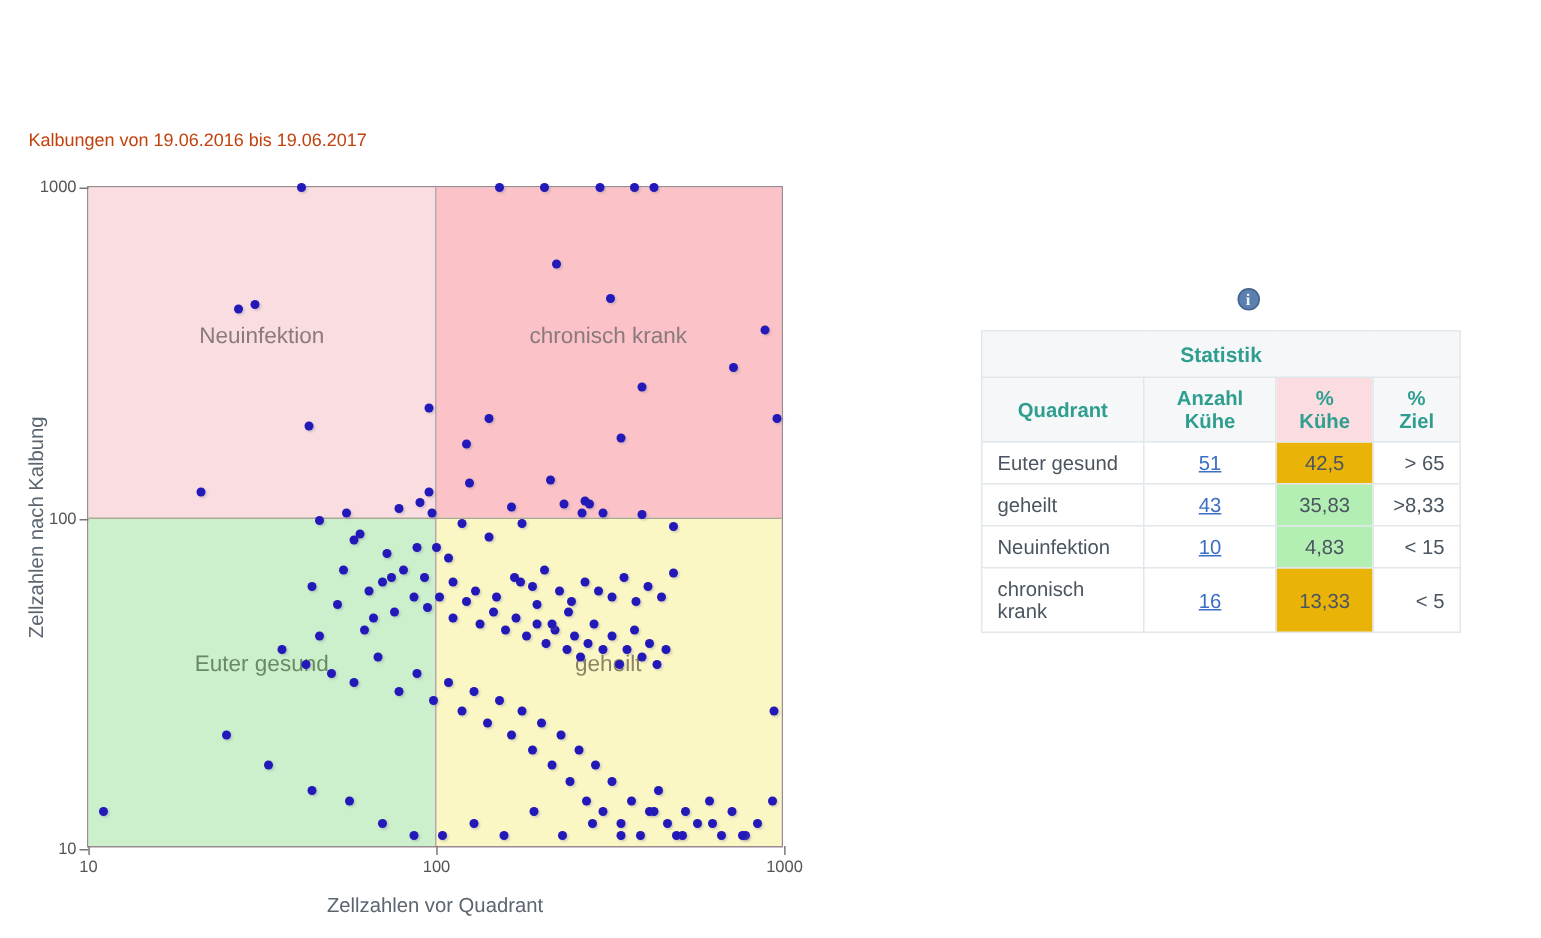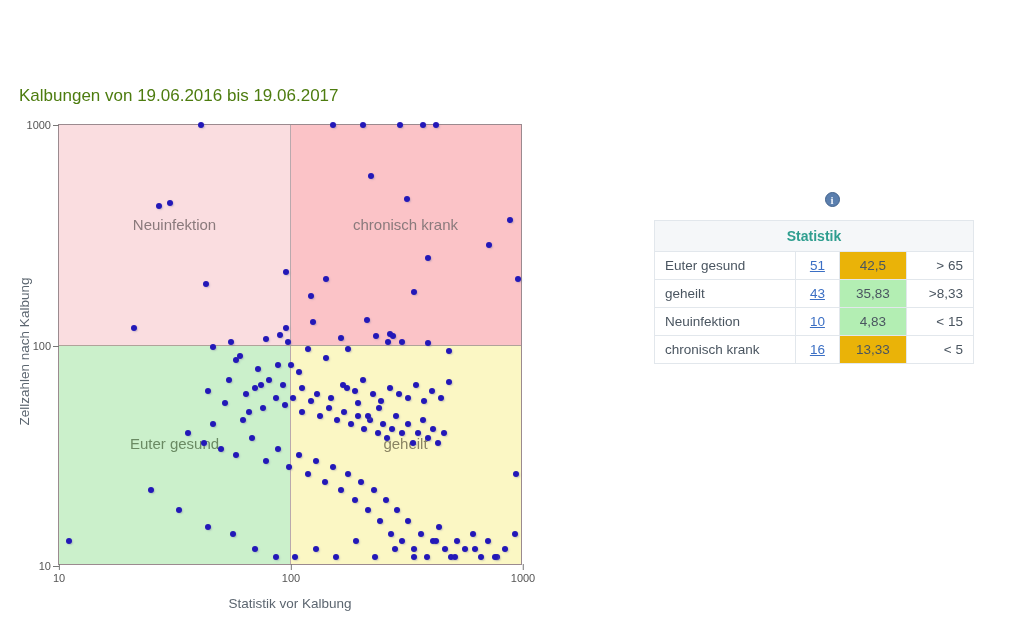--- a/index.html
+++ b/index.html
@@ -28,21 +28,21 @@
   .page-title {
     margin-top: 5px; color: #ffffff; font-size: 19px; font-weight: bold;
     display: inline-block; padding-bottom: 2px;
     border-bottom: 1.5px solid #bfe6f8;
     line-height: 24px;
   }
 
   
   .chart-title {
     position: absolute; left: 19px; top: 86px;
-    font-size: 17px; color: #4d7c0f;
+    font-size: 12px; color: #c2410c;
   }
   .plot-wrap { position: absolute; left: 0px; top: 110px; width: 560px; height: 510px; }
 
   .plot {
     position: absolute; left: 58px; top: 14px;
     width: 464px; height: 441px;
     border: 1.5px solid #9b8a8f;
     background: #ffffff;
     overflow: visible;
   }
@@ -321,31 +321,37 @@
           <div class="ytick" style="top: 441px;">10</div>
           <div class="ytick" style="top: 220.5px;">100</div>
           <div class="ytick" style="top: 0px;">1000</div>
         </div>
       <div id="xticks">
           <div class="xtick" style="left: 0px;">10</div>
           <div class="xtick" style="left: 232px;">100</div>
           <div class="xtick" style="left: 464px;">1000</div>
         </div>
     </div>
-    <div class="xaxis-title">Statistik vor Kalbung</div>
+    <div class="xaxis-title">Zellzahlen vor Quadrant</div>
   </div>
 
   <div class="stats-panel">
     <div class="info-icon-wrap">
       <span class="info-icon">i</span>
     </div>
     <table class="stats">
       <thead>
         <tr>
           <th class="caption" colspan="4">Statistik</th>
+        </tr>
+        <tr>
+          <th class="col">Quadrant</th>
+          <th class="col">Anzahl Kühe</th>
+          <th class="col pinkhdr">% Kühe</th>
+          <th class="col">% Ziel</th>
         </tr>
       </thead>
       <tbody id="stats-body">
           <tr>
             <td class="quadname">Euter gesund</td>
             <td class="num"><a class="numlink">51</a></td>
             <td class="pct bad">42,5</td>
             <td class="goal">&gt; 65</td>
           </tr>
           <tr>

